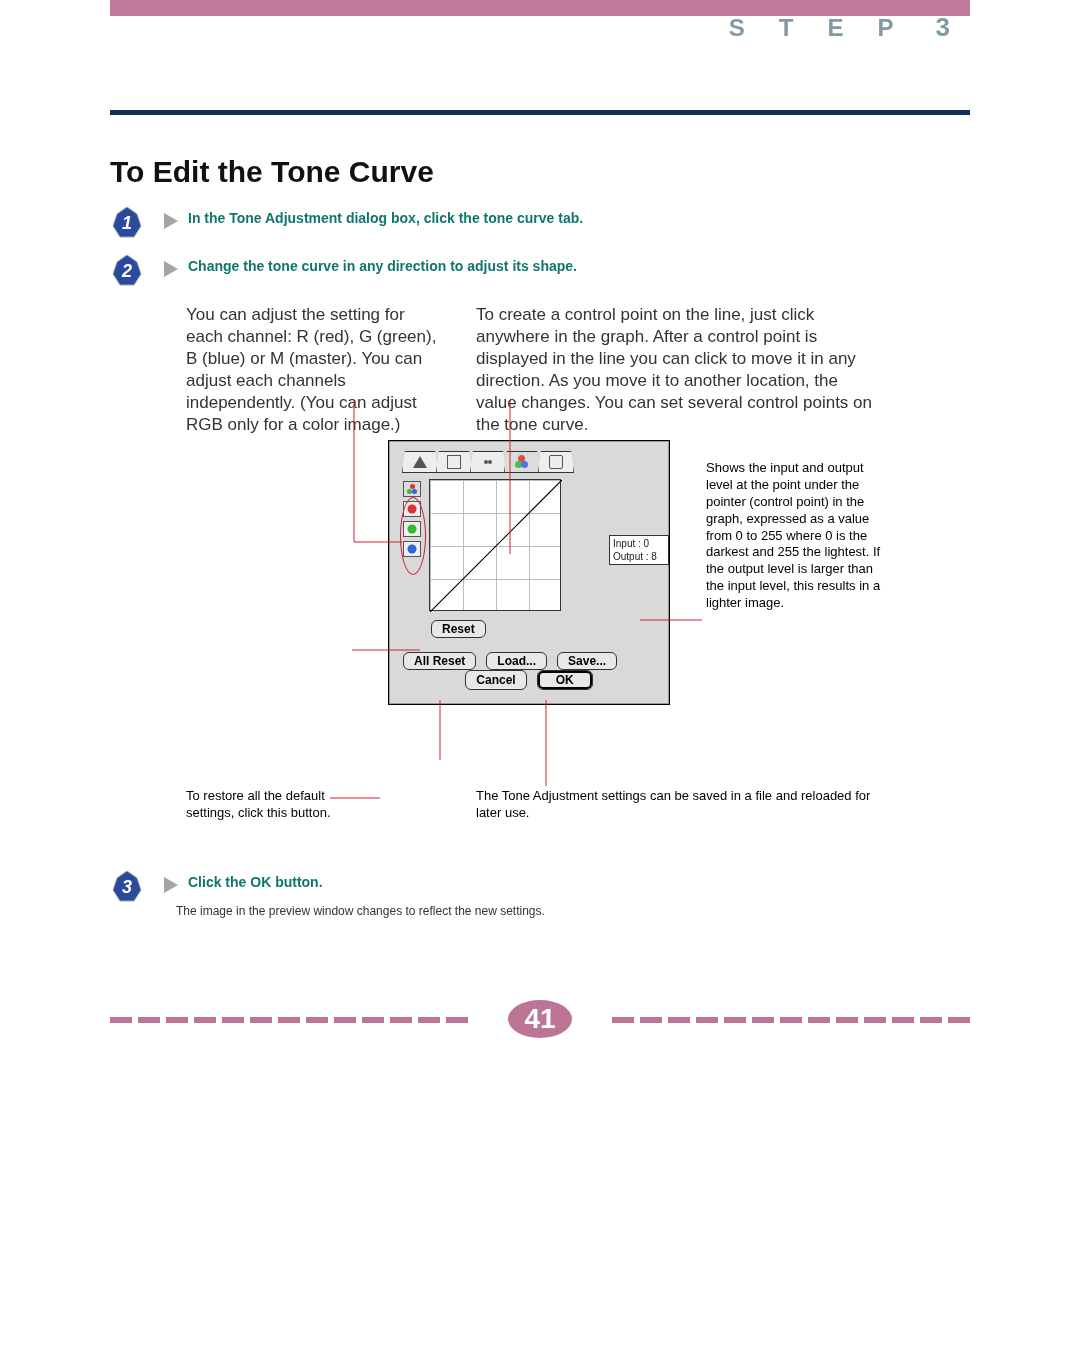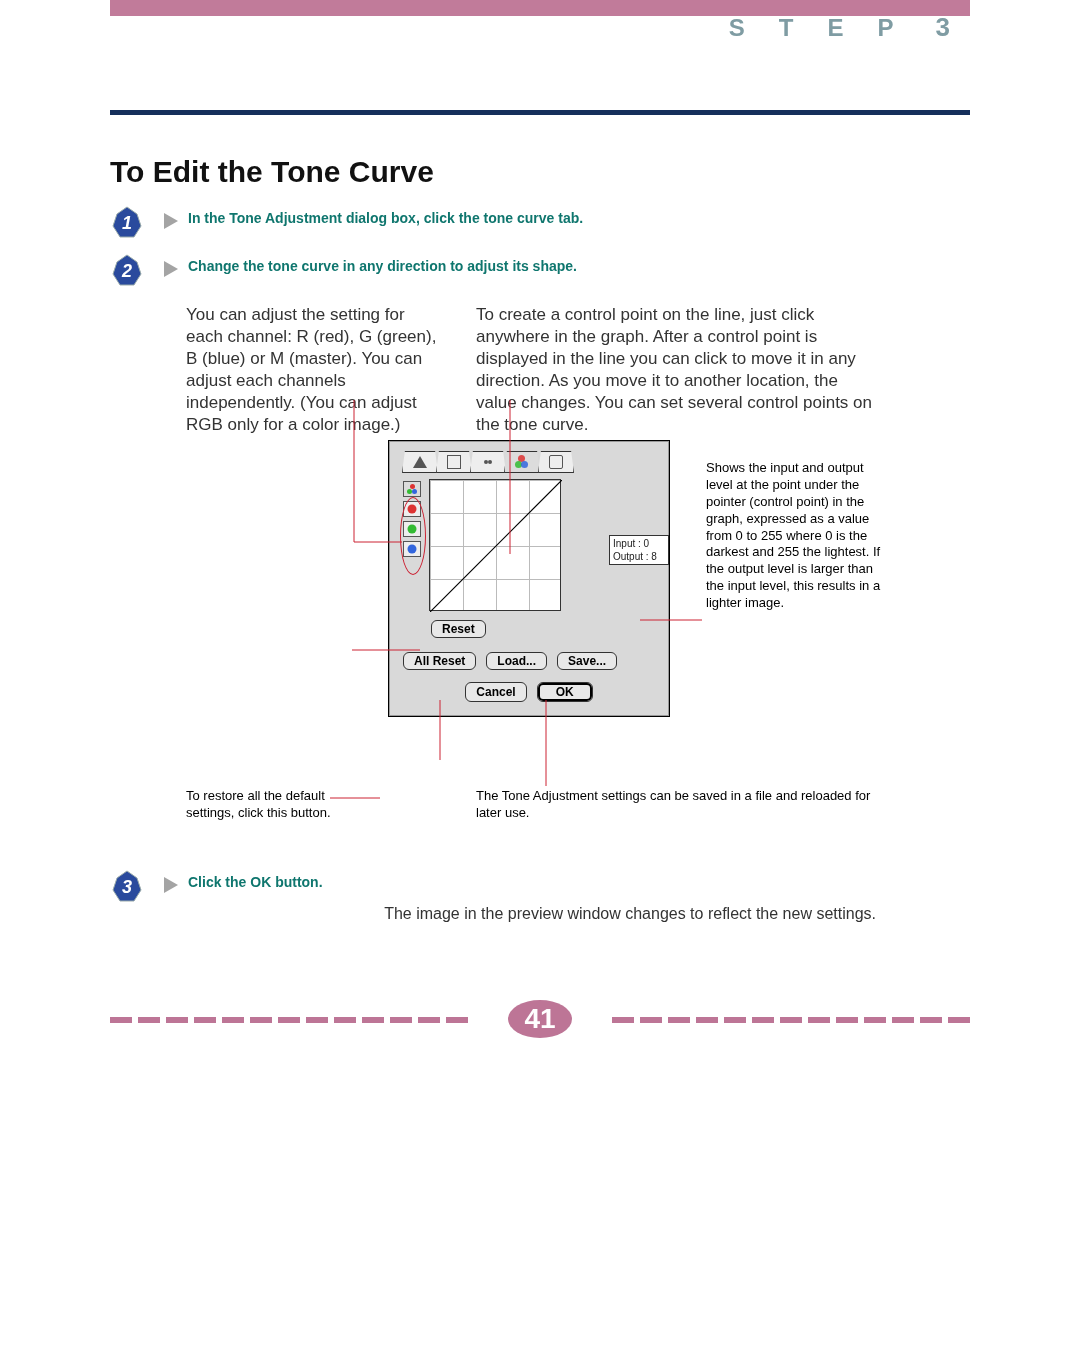--- a/index.html
+++ b/index.html
@@ -263,21 +263,21 @@
     background: #e8e8e8;
     font-size: 12px;
     font-weight: 700;
     padding: 1px 10px;
     border-radius: 6px;
     cursor: pointer;
     font-family: inherit;
   }
   .reset-row { align-self: flex-start; margin: 8px 0 0 28px; }
   .btn-row { display: flex; gap: 10px; margin-top: 14px; }
-  .btn-row2 { display: flex; gap: 10px; margin-top: 12px; justify-content: center; width: 100%; }
+  .btn-row2 { display: flex; gap: 10px; margin-top: 0; justify-content: center; width: 100%; }
   .btn-row2 .emph { box-shadow: 0 0 0 2px #000 inset; font-weight:700; padding:2px 18px; }
 
   .channel-ring {
     position: absolute;
     border: 1px solid #c23;
     border-radius: 50%;
     width: 26px;
     height: 78px;
     pointer-events: none;
   }
@@ -422,21 +422,21 @@
     <div class="medal">
       <svg viewBox="0 0 34 34">
           <path d="M17 1 L27 8 L31 20 L24 31 L10 31 L3 20 L7 8 Z" fill="#2a4a9d" stroke="#9aa" stroke-width="1"></path>
         </svg>
       <div class="medal-num">3</div>
     </div>
     <div class="step-text">
       <span class="triangle step-bullet"></span><span>Click the OK button.</span>
     </div>
   </div>
-  <div class="body-para" style="left:176px; top:904px; width:700px; font-size:16px;text-align:right;">The image in the preview window changes to reflect the new settings.</div>
+  <div class="body-para" style="left:176px; top:904px; width:700px; font-size:12px;">The image in the preview window changes to reflect the new settings.</div>
 
   <div class="page-num-wrap">
     <div class="dashes left">
       <span class="d"></span>
         <span class="d"></span>
         <span class="d"></span>
         <span class="d"></span>
         <span class="d"></span>
         <span class="d"></span>
         <span class="d"></span>

